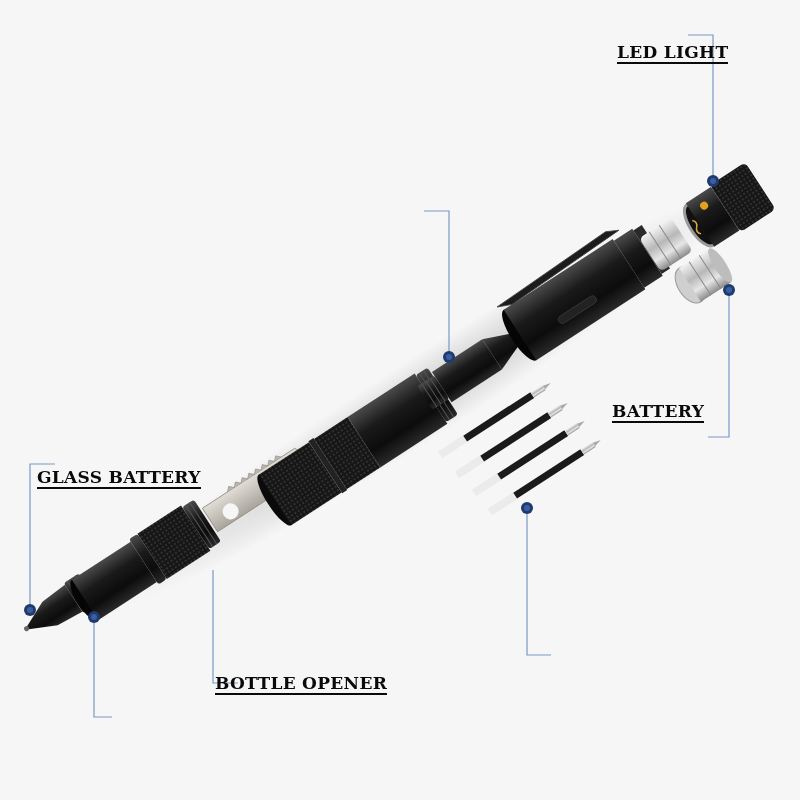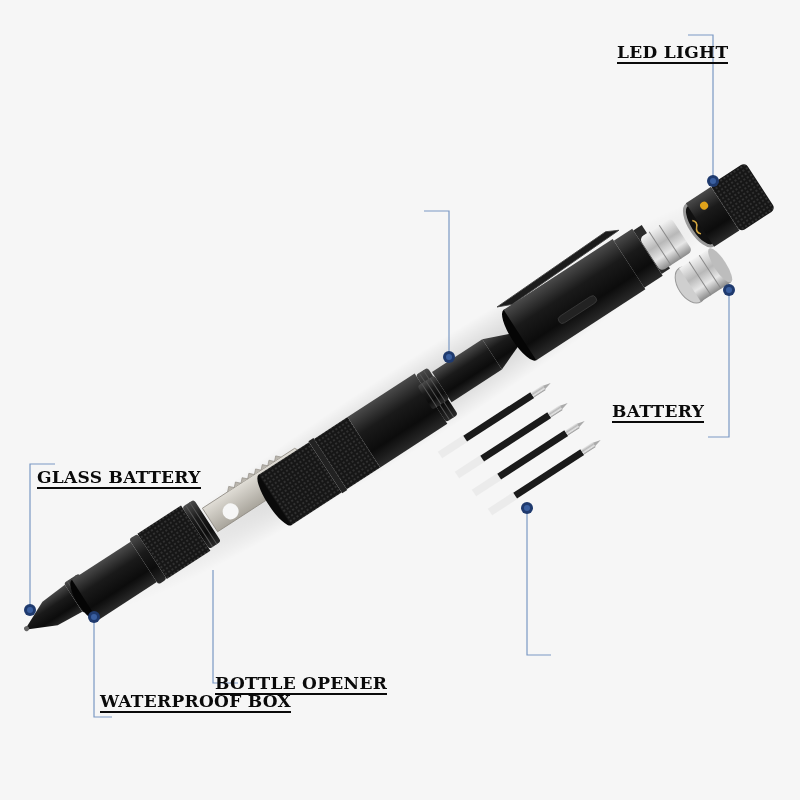--- a/index.html
+++ b/index.html
@@ -204,15 +204,14 @@
           <circle cx="94" cy="617" r="6" fill="#1f3a6e"></circle>
           <circle cx="94" cy="617" r="3" fill="#3a5fa0"></circle>
         </g>
     </g>
   </svg>
 
   <div class="label" style="left:589px; top:43px;margin-left:28px;">LED LIGHT</div>
   <div class="label" style="left:612px; top:402px;">BATTERY</div>
   <div class="label" style="left:37px; top:468px;">GLASS BATTERY</div>
   <div class="label" style="left:215px; top:658px;margin-top:16px;">BOTTLE OPENER</div>
-  <div class="label" style="left:100px; top:692px;">WATERPROOF BOX</div>
 
 </div>
 
 </body></html>

